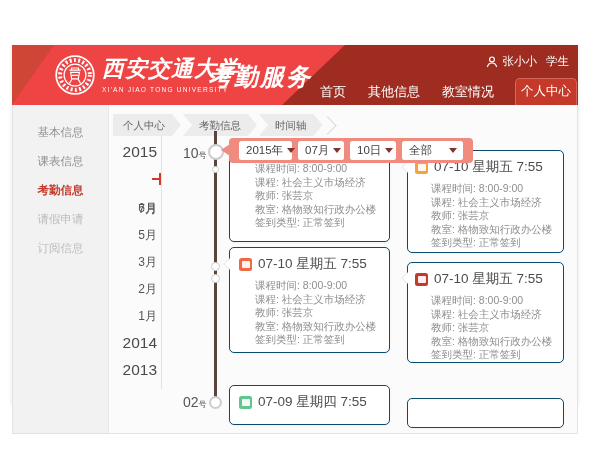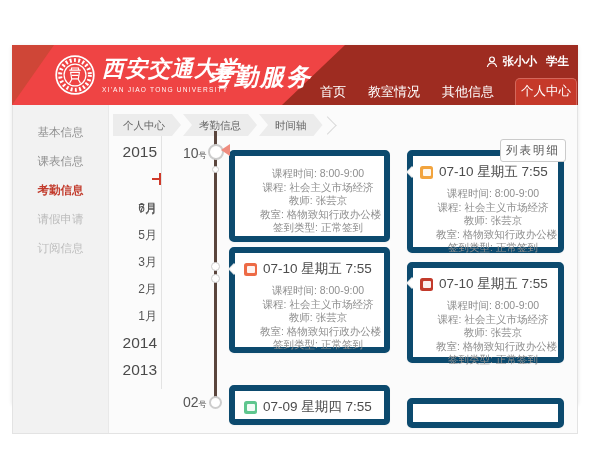--- a/index.html
+++ b/index.html
@@ -18,21 +18,21 @@
   .hdr-dark { position:absolute; right:0; top:0; width:296px; height:60px; background:#9e2c21;
               clip-path:polygon(63px 0,100% 0,100% 100%,0 100%); }
   .logo { position:absolute; left:42px; top:9px; width:42px; height:42px; }
   .uni-block { position:absolute; left:90px; top:9px; color:#fff; }
   .uni-zh { font-family:"DejaVu Serif","Liberation Serif",serif; font-style:italic; font-weight:bold;
             font-size:22px; letter-spacing:1px; white-space:nowrap; }
   .uni-en { font-size:6.6px; letter-spacing:1.2px; margin-top:2px; opacity:.95; white-space:nowrap; }
   .svc-title { position:absolute; left:196px; top:16px; color:#fff; font-size:24px; font-weight:bold;
                letter-spacing:2px; white-space:nowrap;font-style:italic; }
   .user-box { position:absolute; right:9px; top:9px; display:flex; align-items:center; gap:5px;
-              color:#fff; font-size:11.5px;font-weight:bold; }
+              color:#fff; font-size:11.5px; }
   .user-box .role { margin-left:4px; }
   .hdr-nav { position:absolute; right:1px; bottom:0; display:flex; align-items:flex-end; color:#fff; }
   .nav-item { padding:0 11px; height:26px; line-height:26px; font-size:13px; cursor:pointer;
               white-space:nowrap; }
   .nav-tab { width:62px; height:27px; line-height:25px; margin-left:10px; background:#c5392a;
              border:1px solid #d4685c; border-bottom:none; border-radius:5px 5px 0 0;
              text-align:center; font-size:12.5px; cursor:pointer; white-space:nowrap; }
 
   
   .window-body { position:relative; height:329px; overflow:hidden; background:#fbfbfb;
@@ -90,22 +90,22 @@
         cursor:pointer; white-space:nowrap; }
   .dd-year{width:53px;} .dd-month{width:46px;} .dd-day{width:46px;} .dd-type{width:61px;}
   .caret { width:0; height:0; border-left:4px solid transparent; border-right:4px solid transparent;
            border-top:5px solid #7e342c; margin-left:4px; }
   .list-btn { position:absolute; left:487px; top:34px; width:66px; height:23px; background:#fefefe;
               border:1px solid #cbcbcb; border-radius:3px; font-size:11.5px; color:#555;
               text-align:center; line-height:21px; letter-spacing:2px; cursor:pointer; z-index:6;
               white-space:nowrap; }
 
   
-  .card { position:absolute; background:#fff; border:6px solid #0c4a6e; border-radius:5px;
-          box-shadow:0 1px 2px rgba(0,0,0,.04); z-index:2;text-align:center; }
+  .card { position:absolute; background:#fff; border:1px solid #0c4a6e; border-radius:5px;
+          box-shadow:0 1px 2px rgba(0,0,0,.04); z-index:2; }
   .card-arrow { position:absolute; left:-5px; width:8px; height:8px; background:#fff;
                 border-left:1px solid #e9e9e9; border-bottom:1px solid #e9e9e9; transform:rotate(45deg); }
   .card-title { display:flex; align-items:center; gap:6px; color:#4c4c4c; font-size:13.5px;
                 padding:7px 8px 3px 9px; white-space:nowrap; }
   .s-icon { width:13px; height:13px; border-radius:2.5px; position:relative; flex:none; }
   .s-icon::after { content:""; position:absolute; left:2.5px; top:3.5px; width:8px; height:6.5px;
                    background:#fff; border-radius:1px; opacity:.92; }
   .ic-amber{background:#f2a43e;} .ic-orange{background:#ed6a45;}
   .ic-crimson{background:#c23a2b;} .ic-green{background:#5ec68e;}
   .card-body { padding:3px 8px 8px 23px; }
@@ -149,22 +149,22 @@
         <svg width="12" height="12" viewBox="0 0 12 12">
           <circle cx="6" cy="3.4" r="2.4" fill="none" stroke="#fff" stroke-width="1.2"></circle>
           <path d="M1.4 11 c0.6-3 2.4-4 4.6-4 s4 1 4.6 4" fill="none" stroke="#fff" stroke-width="1.2"></path>
         </svg>
         <span>张小小</span>
         <span class="role">学生</span>
       </div>
 
       <div class="hdr-nav">
         <div class="nav-item">首页</div>
+        <div class="nav-item">其他信息</div>
         <div class="nav-item">教室情况</div>
-        <div class="nav-item">其他信息</div>
         <div class="nav-tab">个人中心</div>
       </div>
     </div>
 
     <div class="window-body">
 
       <div class="side-nav">
         <div class="side-item">基本信息</div>
         <div class="side-item">课表信息</div>
         <div class="side-item active">考勤信息</div>
@@ -262,17 +262,34 @@
           <div class="field"><span>课程:</span> <span>社会主义市场经济</span></div>
           <div class="field"><span>教师:</span> <span>张芸京</span></div>
           <div class="field"><span>教室:</span> <span>格物致知行政办公楼</span></div>
           <div class="field"><span>签到类型:</span> <span>正常签到</span></div>
         </div>
       </div>
 
       <div class="card card-f"></div>
 
       <div class="filter-arrow"></div>
-      <div class="list-btn">列表明细</div>
+      <div class="filter-bar">
+        <div class="dd dd-year">
+          <span>2015年</span>
+          <span class="caret"></span>
+        </div>
+        <div class="dd dd-month">
+          <span>07月</span>
+          <span class="caret"></span>
+        </div>
+        <div class="dd dd-day">
+          <span>10日</span>
+          <span class="caret"></span>
+        </div>
+        <div class="dd dd-type">
+          <span>全部</span>
+          <span class="caret"></span>
+        </div>
+      </div>
 
     </div>
   </div>
 </div>
 
 </body></html>

